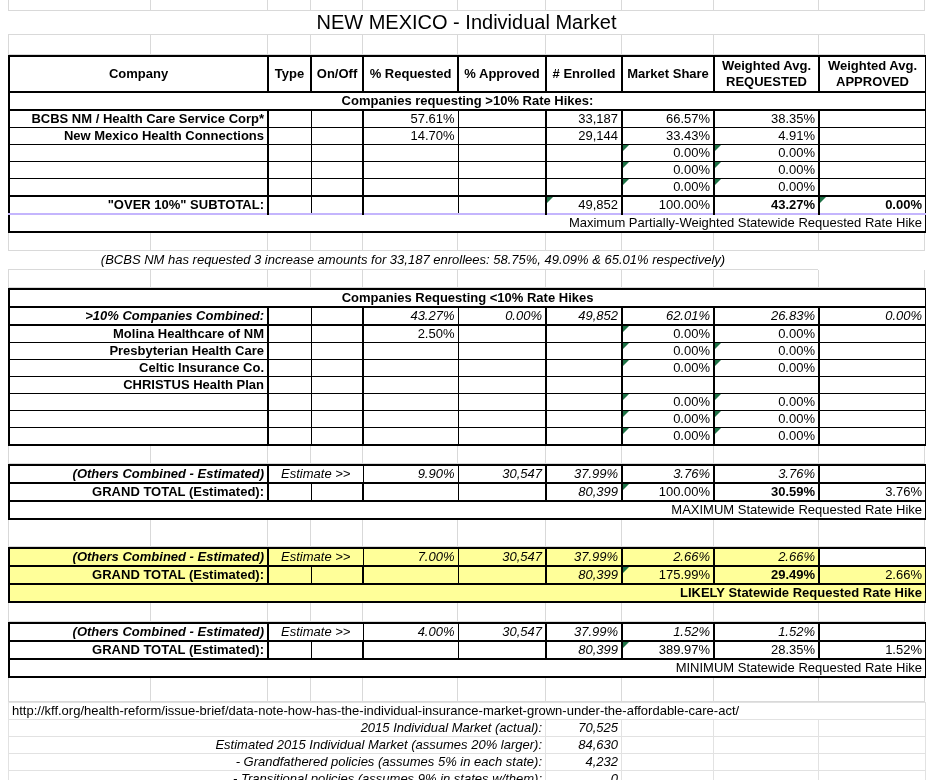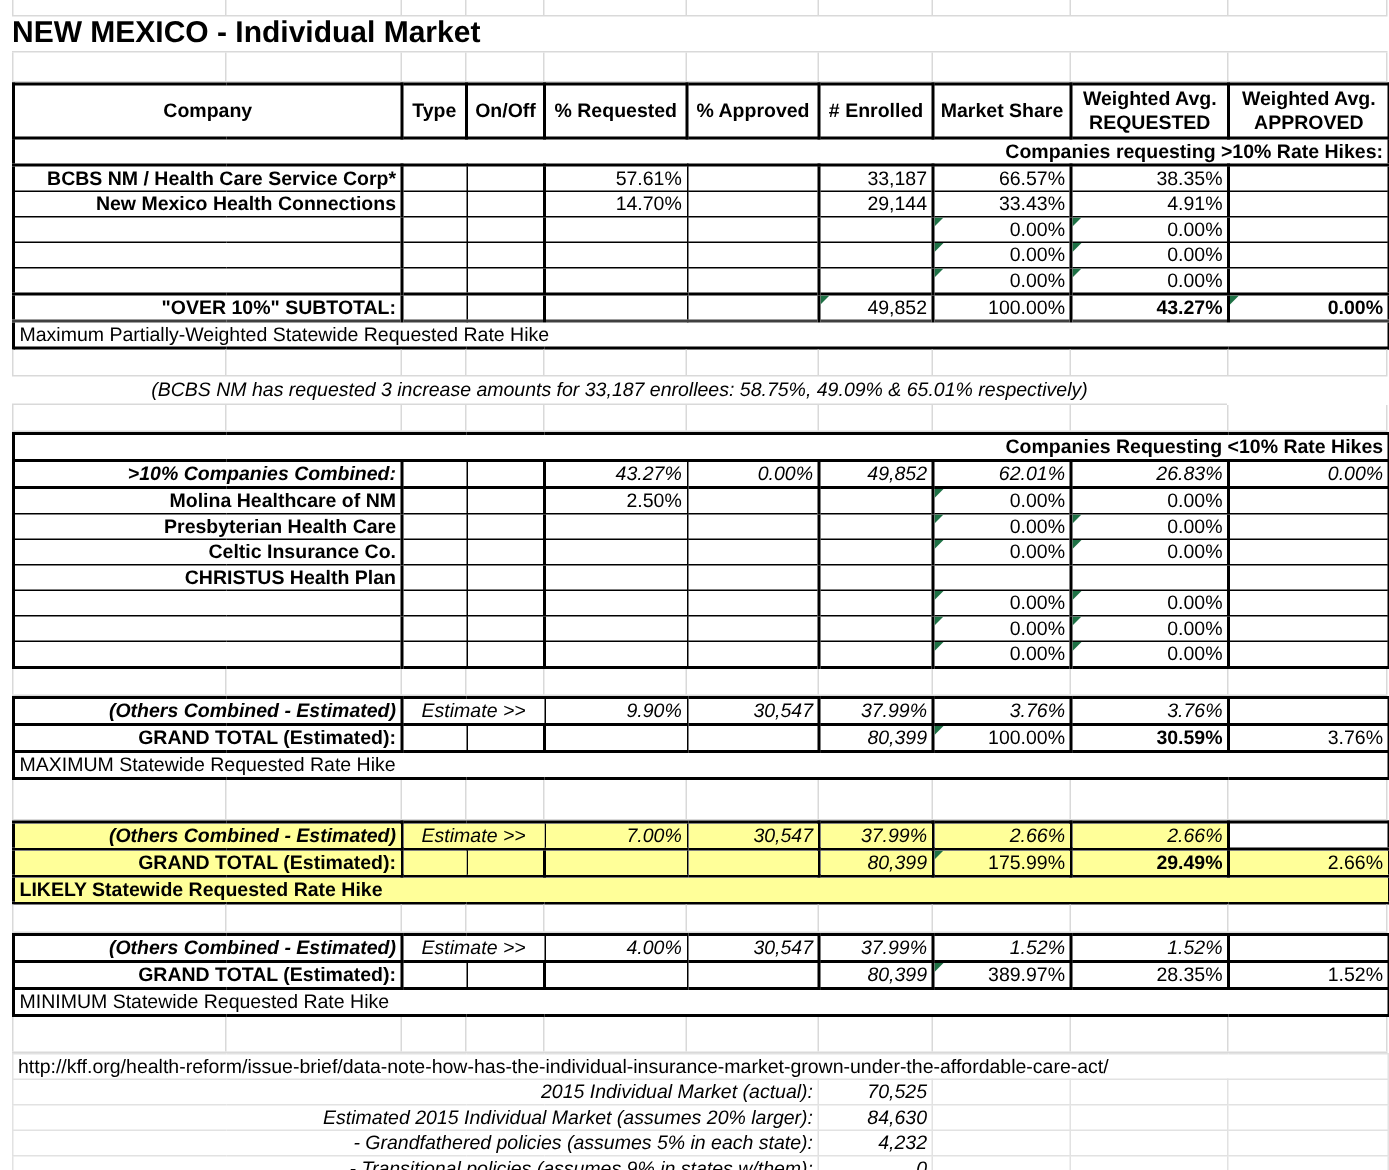--- a/index.html
+++ b/index.html
@@ -5,22 +5,22 @@
   html,body{margin:0;padding:0;background:#fff;}
   body{width:926px;font-family:"Liberation Sans",sans-serif;}
   .sheet{margin-left:8px;width:917px;}
   table{border-collapse:collapse;table-layout:fixed;width:917px;}
   td,th{height:17px;padding:0 3px;font-size:13px;line-height:16px;white-space:nowrap;overflow:hidden;position:relative;font-weight:normal;box-sizing:border-box;}
   
   .tbl{border:2px solid #000;}
   .tbl td,.tbl th{border:1px solid #000;}
   .tbl .c-co,.tbl .c-on,.tbl .c-ap,.tbl .c-en,.tbl .c-sh,.tbl .c-wr{border-right-width:2px;}
   .hrow th{border:2px solid #000;height:36px;white-space:pre-line;line-height:16px;font-weight:bold;text-align:center;}
-  .sect td{font-weight:bold;text-align:right;border-bottom:2px solid #000;height:17px;}
-  .fnote td{border-top:2px solid #404040;font-weight:normal;}
+  .sect td{font-weight:bold;text-align:center;border-bottom:2px solid #000;height:17px;}
+  .fnote td{text-align:right;border-top:2px solid #c4b5fd;font-weight:normal;}
   .fnote.bold td{font-weight:bold;margin-left:16px;}
   .rk-total td{border-top-width:2px;}
   .rk-combined td{border-bottom-width:2px;}
   .blk3 td{border-top-width:2px;border-bottom-width:2px;}
   .yellow td{background:#ffff99;}
   
   .c-co{text-align:right;font-weight:bold;}
   .c-ty,.c-on{text-align:center;}
   .c-rq,.c-ap,.c-en,.c-sh,.c-wr,.c-wa{text-align:right;}
   .f-b{font-weight:bold;}
@@ -36,21 +36,21 @@
       linear-gradient(#d9d9d9,#d9d9d9) 302px 0/1px 100% no-repeat,
       linear-gradient(#d9d9d9,#d9d9d9) 354px 0/1px 100% no-repeat,
       linear-gradient(#d9d9d9,#d9d9d9) 449px 0/1px 100% no-repeat,
       linear-gradient(#d9d9d9,#d9d9d9) 537px 0/1px 100% no-repeat,
       linear-gradient(#d9d9d9,#d9d9d9) 613px 0/1px 100% no-repeat,
       linear-gradient(#d9d9d9,#d9d9d9) 705px 0/1px 100% no-repeat,
       linear-gradient(#d9d9d9,#d9d9d9) 810px 0/1px 100% no-repeat,
       linear-gradient(#d9d9d9,#d9d9d9) 916px 0/1px 100% no-repeat;
     border-bottom:1px solid #d9d9d9;
   }.h10{height:10px;}.h17{height:17px;}.h18{height:18px;}.h19{height:19px;}.h23{height:23px;}.h26{height:26px;}
-  .title{height:23px;line-height:23px;text-align:left;font-size:20px;font-weight:bold;border-bottom:1px solid #d9d9d9;}
+  .title{height:23px;line-height:23px;text-align:center;font-size:20px;font-weight:normal;border-bottom:1px solid #d9d9d9;}
   .note{height:18px;line-height:18px;font-style:italic;text-align:center;width:810px;border-bottom:1px solid #d9d9d9;font-size:13px;}
   
   .lite td{border:1px solid #e2e2e2;}
   .lite .est-label{text-align:right;font-style:italic;}
   .lite .est-value{text-align:right;font-style:italic;}
   .url-cell{text-align:left;}
 </style>
 </head>
 <body>
 

